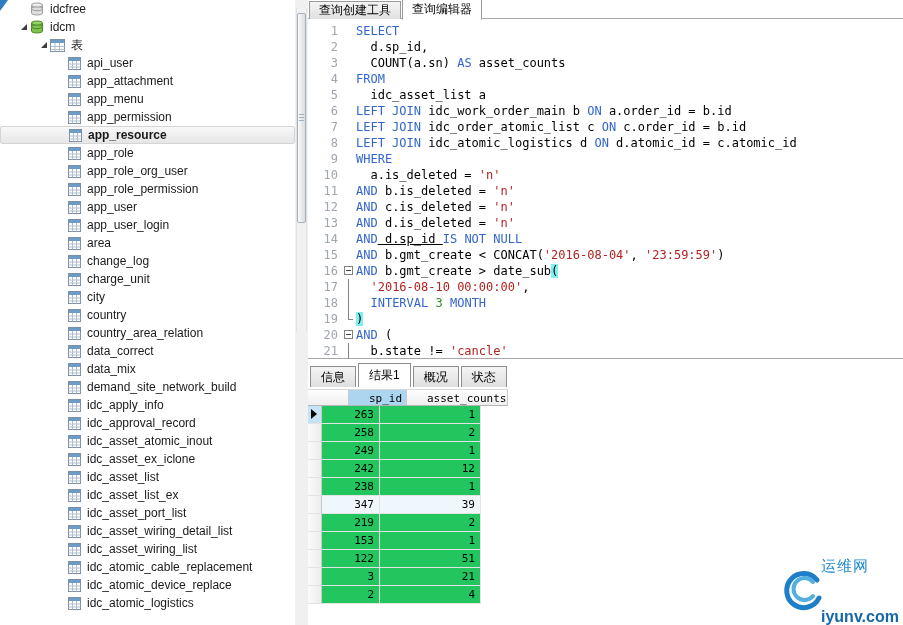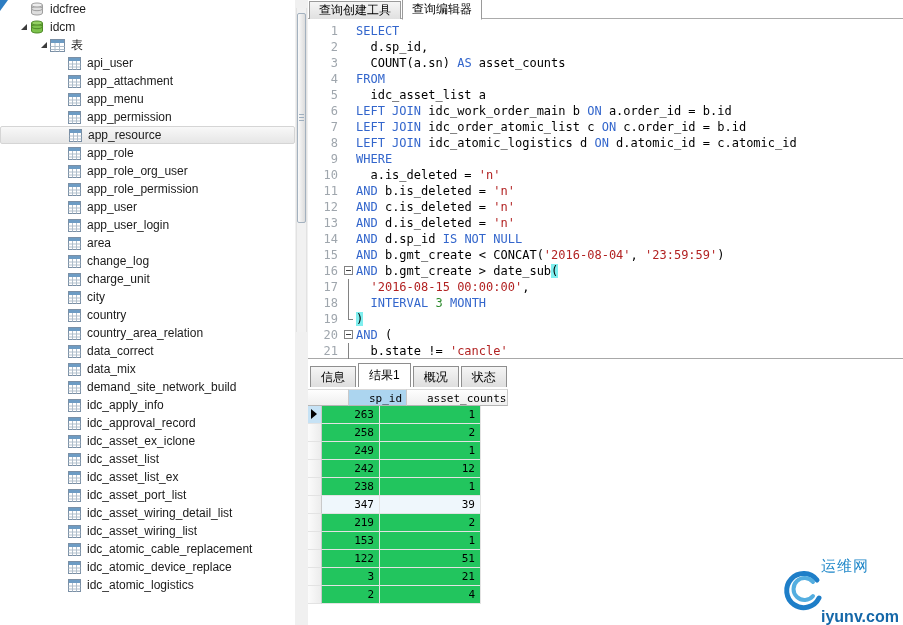--- a/index.html
+++ b/index.html
@@ -9,21 +9,21 @@
     -webkit-font-smoothing:antialiased;
   }
 
   
   .sidebar { position:absolute; left:0; top:0; width:295px; height:625px; background:#fff; overflow:hidden; }
   .corner-artifact { position:absolute; left:0; top:0; width:0; height:0;
     border-top:11px solid #2D7DC2; border-right:8px solid transparent; }
   .tree-row { height:18px; display:flex; align-items:center; font-size:12px; color:#1a1a1a;
     white-space:nowrap; position:relative; box-sizing:border-box; }
   .tree-row.selected { background:linear-gradient(#F8F8F8,#E6E6E6);
-    border:1px solid #D5D5D5; border-radius:2px; }
+    border:1px solid #D5D5D5; border-radius:2px;font-weight:bold; }
   .tree-spacer { flex:none; height:1px; }
   .arrow-slot { flex:none; width:12px; display:flex; align-items:center; justify-content:center; }
   .tree-icon { flex:none; margin-right:6px; display:flex; align-items:center; }
   .tree-label { flex:none; }
 
   
   .scroll-strip { position:absolute; left:295px; top:0; width:13px; height:625px; background:#F0F0F0; }
   .scroll-track { position:absolute; left:1px; top:8px; width:11px; height:324px; background:#F1F1F1;
     border-left:1px solid #E2E2E2; border-right:1px solid #E2E2E2; box-sizing:border-box; }
   .scroll-thumb { position:absolute; left:0; top:5px; width:9px; height:210px;
@@ -427,20 +427,34 @@
           <svg width="13" height="13" viewBox="0 0 13 13">
             <rect x="0.5" y="0.5" width="12" height="12" fill="#fff" stroke="#7A8FA5"></rect>
             <rect x="1" y="1" width="11" height="3" fill="#6D9CC4"></rect>
             <line x1="0.5" y1="7" x2="12.5" y2="7" stroke="#AFBECB"></line>
             <line x1="0.5" y1="10" x2="12.5" y2="10" stroke="#AFBECB"></line>
             <line x1="4.5" y1="4" x2="4.5" y2="12.5" stroke="#AFBECB"></line>
             <line x1="8.5" y1="4" x2="8.5" y2="12.5" stroke="#AFBECB"></line>
           </svg>
         </span>
         <span class="tree-label">idc_approval_record</span>
+      </div>
+      <div class="tree-row">
+        <span class="tree-spacer" style="width: 68px;"></span>
+        <span class="tree-icon">
+          <svg width="13" height="13" viewBox="0 0 13 13">
+            <rect x="0.5" y="0.5" width="12" height="12" fill="#fff" stroke="#7A8FA5"></rect>
+            <rect x="1" y="1" width="11" height="3" fill="#6D9CC4"></rect>
+            <line x1="0.5" y1="7" x2="12.5" y2="7" stroke="#AFBECB"></line>
+            <line x1="0.5" y1="10" x2="12.5" y2="10" stroke="#AFBECB"></line>
+            <line x1="4.5" y1="4" x2="4.5" y2="12.5" stroke="#AFBECB"></line>
+            <line x1="8.5" y1="4" x2="8.5" y2="12.5" stroke="#AFBECB"></line>
+          </svg>
+        </span>
+        <span class="tree-label">idc_asset_atomic_inout</span>
       </div>
       <div class="tree-row">
         <span class="tree-spacer" style="width: 68px;"></span>
         <span class="tree-icon">
           <svg width="13" height="13" viewBox="0 0 13 13">
             <rect x="0.5" y="0.5" width="12" height="12" fill="#fff" stroke="#7A8FA5"></rect>
             <rect x="1" y="1" width="11" height="3" fill="#6D9CC4"></rect>
             <line x1="0.5" y1="7" x2="12.5" y2="7" stroke="#AFBECB"></line>
             <line x1="0.5" y1="10" x2="12.5" y2="10" stroke="#AFBECB"></line>
             <line x1="4.5" y1="4" x2="4.5" y2="12.5" stroke="#AFBECB"></line>
@@ -583,24 +597,24 @@
       <div class="code-line"><span class="ln" style="color: rgb(159, 166, 173);">4</span><span class="fold-col"></span><span class="code-text"><span style="color: rgb(51, 102, 204);">FROM</span></span></div>
       <div class="code-line"><span class="ln" style="color: rgb(159, 166, 173);">5</span><span class="fold-col"></span><span class="code-text"><span style="color: rgb(0, 0, 0);">  idc_asset_list a</span></span></div>
       <div class="code-line"><span class="ln" style="color: rgb(159, 166, 173);">6</span><span class="fold-col"></span><span class="code-text"><span style="color: rgb(51, 102, 204);">LEFT JOIN</span><span style="color: rgb(0, 0, 0);"> idc_work_order_main b </span><span style="color: rgb(51, 102, 204);">ON</span><span style="color: rgb(0, 0, 0);"> a.order_id = b.id</span></span></div>
       <div class="code-line"><span class="ln" style="color: rgb(159, 166, 173);">7</span><span class="fold-col"></span><span class="code-text"><span style="color: rgb(51, 102, 204);">LEFT JOIN</span><span style="color: rgb(0, 0, 0);"> idc_order_atomic_list c </span><span style="color: rgb(51, 102, 204);">ON</span><span style="color: rgb(0, 0, 0);"> c.order_id = b.id</span></span></div>
       <div class="code-line"><span class="ln" style="color: rgb(159, 166, 173);">8</span><span class="fold-col"></span><span class="code-text"><span style="color: rgb(51, 102, 204);">LEFT JOIN</span><span style="color: rgb(0, 0, 0);"> idc_atomic_logistics d </span><span style="color: rgb(51, 102, 204);">ON</span><span style="color: rgb(0, 0, 0);"> d.atomic_id = c.atomic_id</span></span></div>
       <div class="code-line"><span class="ln" style="color: rgb(159, 166, 173);">9</span><span class="fold-col"></span><span class="code-text"><span style="color: rgb(51, 102, 204);">WHERE</span></span></div>
       <div class="code-line"><span class="ln" style="color: rgb(159, 166, 173);">10</span><span class="fold-col"></span><span class="code-text"><span style="color: rgb(0, 0, 0);">  a.is_deleted = </span><span style="color: rgb(178, 34, 34);">'n'</span></span></div>
       <div class="code-line"><span class="ln" style="color: rgb(159, 166, 173);">11</span><span class="fold-col"></span><span class="code-text"><span style="color: rgb(51, 102, 204);">AND</span><span style="color: rgb(0, 0, 0);"> b.is_deleted = </span><span style="color: rgb(178, 34, 34);">'n'</span></span></div>
       <div class="code-line"><span class="ln" style="color: rgb(159, 166, 173);">12</span><span class="fold-col"></span><span class="code-text"><span style="color: rgb(51, 102, 204);">AND</span><span style="color: rgb(0, 0, 0);"> c.is_deleted = </span><span style="color: rgb(178, 34, 34);">'n'</span></span></div>
       <div class="code-line"><span class="ln" style="color: rgb(159, 166, 173);">13</span><span class="fold-col"></span><span class="code-text"><span style="color: rgb(51, 102, 204);">AND</span><span style="color: rgb(0, 0, 0);"> d.is_deleted = </span><span style="color: rgb(178, 34, 34);">'n'</span></span></div>
-      <div class="code-line"><span class="ln" style="color: rgb(159, 166, 173);">14</span><span class="fold-col"></span><span class="code-text"><span style="color: rgb(51, 102, 204);">AND</span><span style="color: rgb(0, 0, 0);"> d.sp_id </span><span style="color: rgb(51, 102, 204);">IS NOT NULL</span></span></div>
+      <div class="code-line"><span class="ln" style="color: rgb(159, 166, 173);">14</span><span class="fold-col"></span><span class="code-text"><span style="color: rgb(51, 102, 204);">AND</span><span style="color: rgb(0, 0, 0); text-decoration: underline;"> d.sp_id </span><span style="color: rgb(51, 102, 204);">IS NOT NULL</span></span></div>
       <div class="code-line"><span class="ln" style="color: rgb(159, 166, 173);">15</span><span class="fold-col"></span><span class="code-text"><span style="color: rgb(51, 102, 204);">AND</span><span style="color: rgb(0, 0, 0);"> b.gmt_create &lt; CONCAT(</span><span style="color: rgb(178, 34, 34);">'2016-08-04'</span><span style="color: rgb(0, 0, 0);">, </span><span style="color: rgb(178, 34, 34);">'23:59:59'</span><span style="color: rgb(0, 0, 0);">)</span></span></div>
       <div class="code-line"><span class="ln" style="color: rgb(159, 166, 173);">16</span><span class="fold-col"><span class="fold-box"></span></span><span class="code-text"><span style="color: rgb(51, 102, 204);">AND</span><span style="color: rgb(0, 0, 0);"> b.gmt_create &gt; date_sub</span><span class="tk-hl" style="color: rgb(0, 0, 0); background: rgb(127, 239, 239);">(</span></span></div>
-      <div class="code-line"><span class="ln" style="color: rgb(159, 166, 173);">17</span><span class="fold-col fold-mid"></span><span class="code-text"><span style="color: rgb(0, 0, 0);">  </span><span style="color: rgb(178, 34, 34);">'2016-08-15 00:00:00'</span><span style="color: rgb(0, 0, 0);">,</span></span></div>
+      <div class="code-line"><span class="ln" style="color: rgb(159, 166, 173);">17</span><span class="fold-col fold-mid"></span><span class="code-text"><span style="color: rgb(0, 0, 0);">  </span><span style="color: rgb(178, 34, 34);">'2016-08-10 00:00:00'</span><span style="color: rgb(0, 0, 0);">,</span></span></div>
       <div class="code-line"><span class="ln" style="color: rgb(159, 166, 173);">18</span><span class="fold-col fold-mid"></span><span class="code-text"><span style="color: rgb(0, 0, 0);">  </span><span style="color: rgb(51, 102, 204);">INTERVAL</span><span style="color: rgb(0, 0, 0);"> </span><span style="color: rgb(46, 139, 46);">3</span><span style="color: rgb(0, 0, 0);"> </span><span style="color: rgb(51, 102, 204);">MONTH</span></span></div>
       <div class="code-line"><span class="ln" style="color: rgb(159, 166, 173);">19</span><span class="fold-col fold-end"></span><span class="code-text"><span class="tk-hl" style="color: rgb(0, 0, 0); background: rgb(127, 239, 239);">)</span></span></div>
       <div class="code-line"><span class="ln" style="color: rgb(159, 166, 173);">20</span><span class="fold-col"><span class="fold-box"></span></span><span class="code-text"><span style="color: rgb(51, 102, 204);">AND</span><span style="color: rgb(0, 0, 0);"> (</span></span></div>
       <div class="code-line"><span class="ln" style="color: rgb(159, 166, 173);">21</span><span class="fold-col fold-mid"></span><span class="code-text"><span style="color: rgb(0, 0, 0);">  b.state != </span><span style="color: rgb(178, 34, 34);">'cancle'</span></span></div>
     </div>
 
   <div class="results-tabs" id="results-tabs">
       <span class="rtab">信息</span>
       <span class="rtab active">结果1</span>
       <span class="rtab">概况</span>

